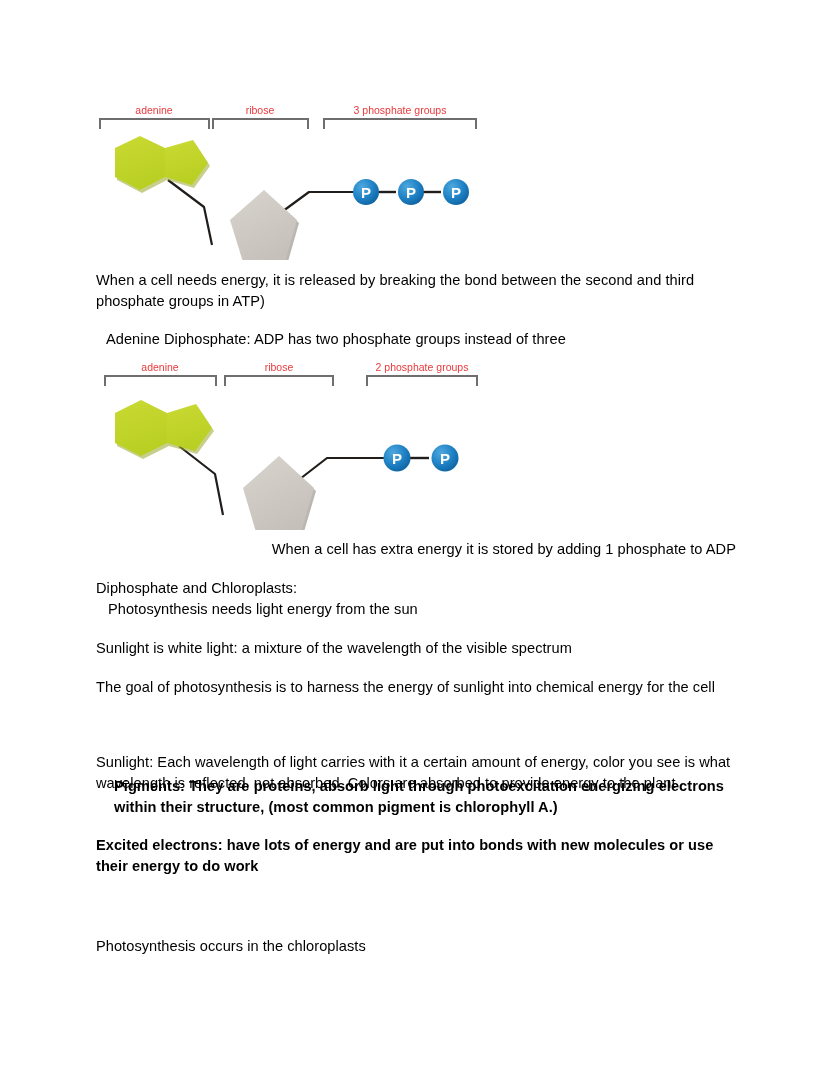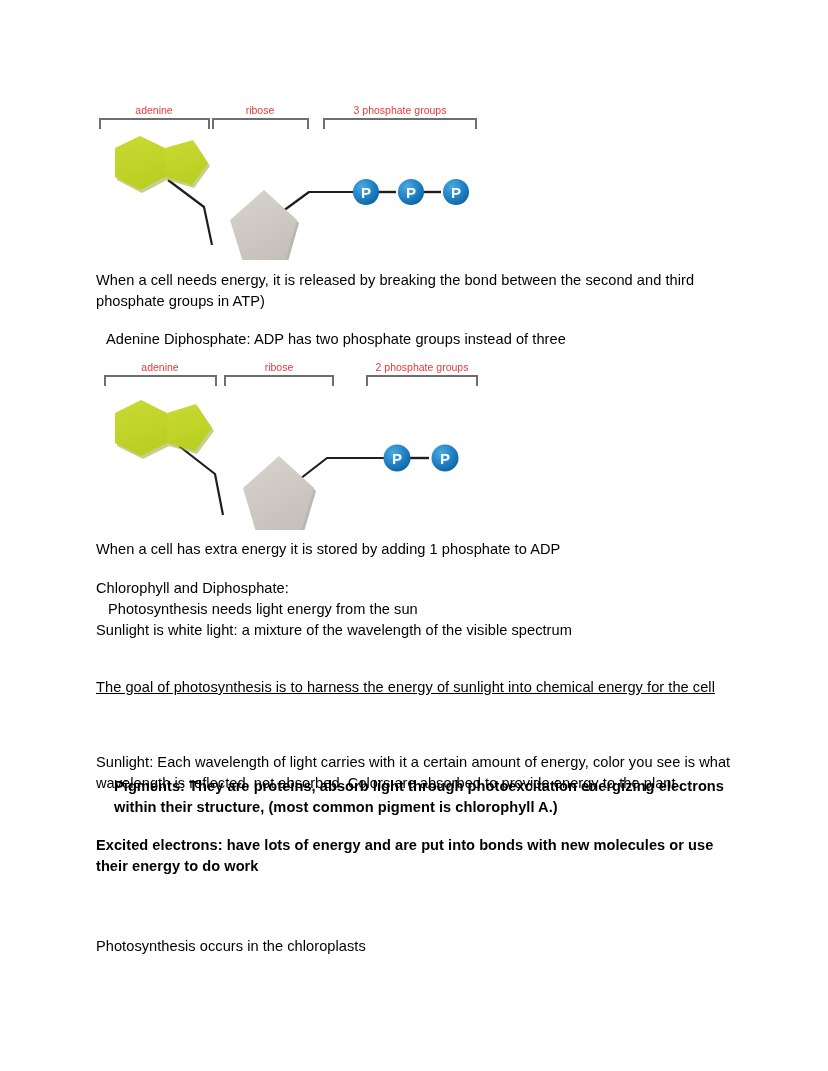--- a/index.html
+++ b/index.html
@@ -204,29 +204,29 @@
       </g>
     </svg>
   </div>
 
   <div class="doc-body">
 
     <p class="para" style="position:absolute; top:270px; left:0; width:620px;">When a cell needs energy, it is released by breaking the bond between the second and third phosphate groups in ATP)</p>
 
     <p class="para" style="position:absolute; top:329px; left:0; width:640px;margin-left:10px;">Adenine Diphosphate: ADP has two phosphate groups instead of three</p>
 
-    <p class="para" style="position:absolute; top:539px; left:0; width:640px;">When a cell has extra energy it is stored by adding 1 phosphate to ADP</p>
-
-    <p class="para" style="position:absolute; top:578px; left:0; width:640px;">Chlorophyll and Diphosphate:</p>
+    <p class="para" style="position:absolute; top:539px; left:0; width:640px;text-align:right;">When a cell has extra energy it is stored by adding 1 phosphate to ADP</p>
+
+    <p class="para" style="position:absolute; top:578px; left:0; width:640px;">Diphosphate and Chloroplasts:</p>
 
     <p class="para" style="position:absolute; top:599px; left:0; width:640px;margin-left:12px;">Photosynthesis needs light energy from the sun</p>
 
-    <p class="para" style="position:absolute; top:620px; left:0; width:640px;">Sunlight is white light: a mixture of the wavelength of the visible spectrum</p>
-
-    <p class="para" style="position:absolute; top:677px; left:0; width:660px;text-decoration:underline;">The goal of photosynthesis is to harness the energy of sunlight into chemical energy for the cell</p>
+    <p class="para" style="position:absolute; top:638px; left:0; width:640px;">Sunlight is white light: a mixture of the wavelength of the visible spectrum</p>
+
+    <p class="para" style="position:absolute; top:677px; left:0; width:660px;">The goal of photosynthesis is to harness the energy of sunlight into chemical energy for the cell</p>
 
     <p class="para" style="position:absolute; top:716px; left:0; width:640px;margin-top:36px;">Sunlight: Each wavelength of light carries with it a certain amount of energy, color you see is what wavelength is reflected, not absorbed. Colors are absorbed to provide energy to the plant</p>
 
     <p class="para" style="position:absolute; top:776px; left:18px; width:626px;font-weight:bold;">Pigments: They are proteins, absorb light through photoexcitation energizing electrons within their structure, (most common pigment is chlorophyll A.)</p>
 
     <p class="para" style="position:absolute; top:835px; left:0; width:626px;font-weight:bold;">Excited electrons: have lots of energy and are put into bonds with new molecules or use their energy to do work</p>
 
     <p class="para" style="position:absolute; top:936px; left:0; width:640px;">Photosynthesis occurs in the chloroplasts</p>
 
   </div>

